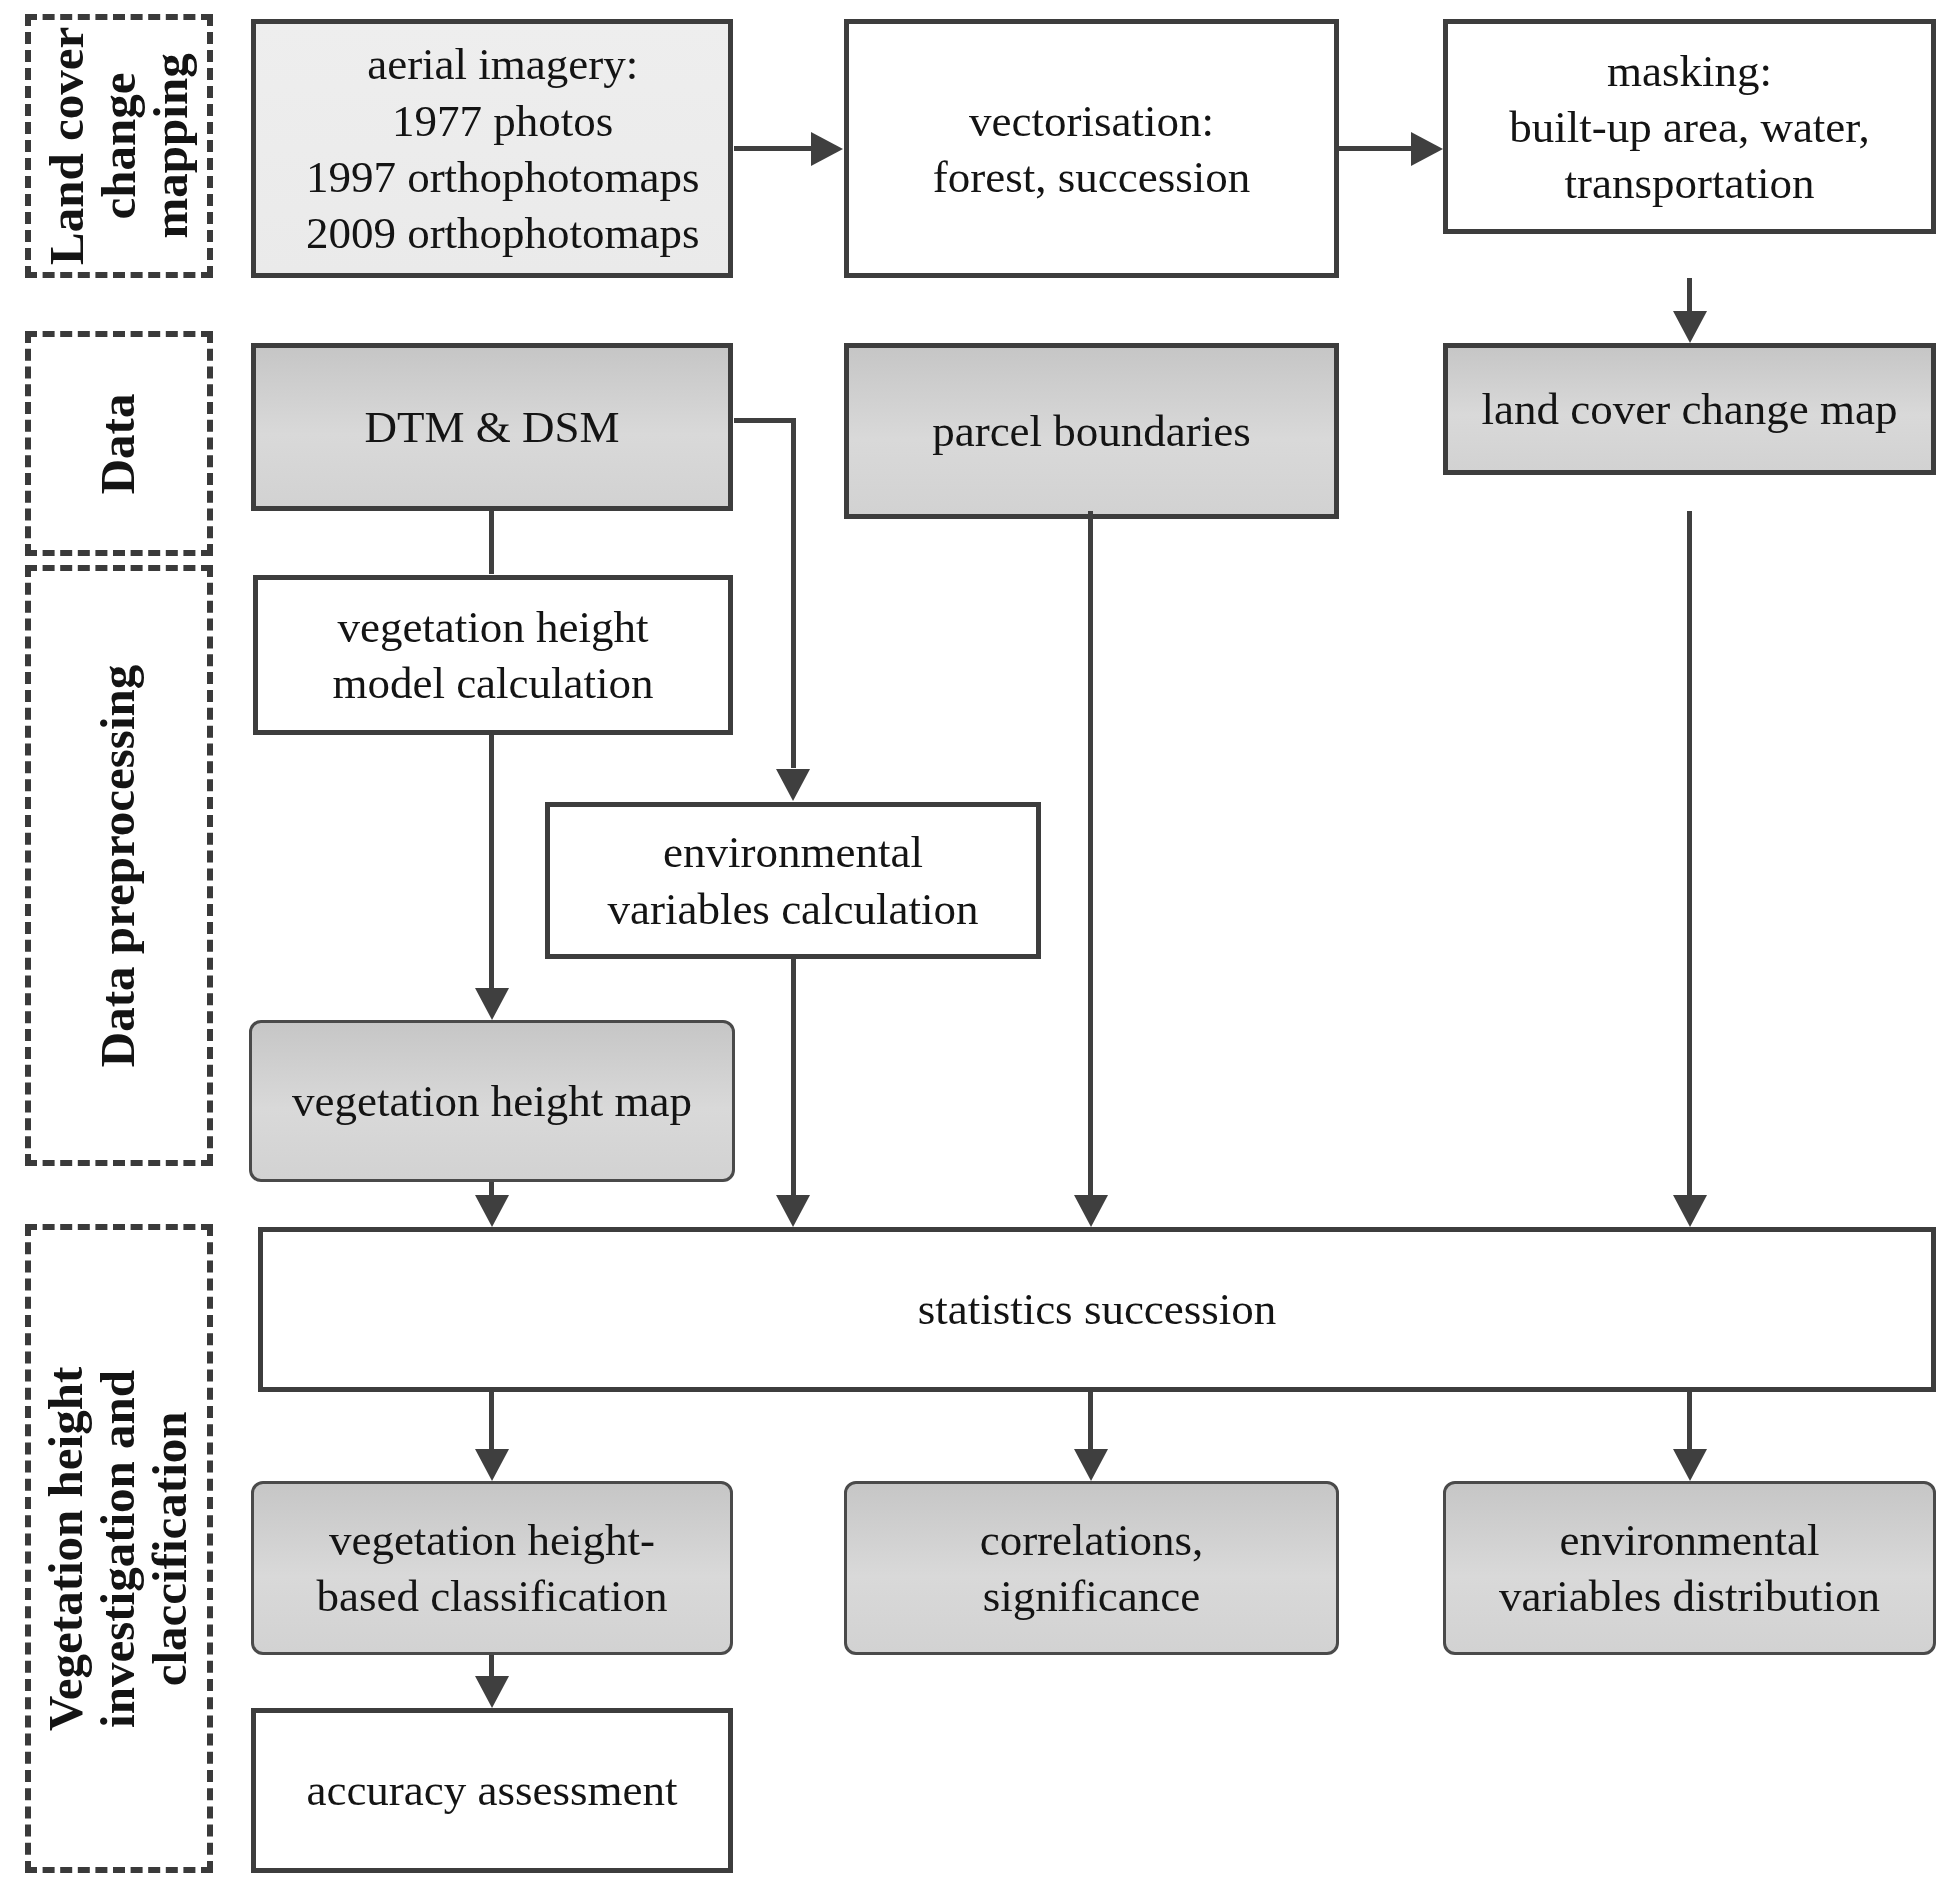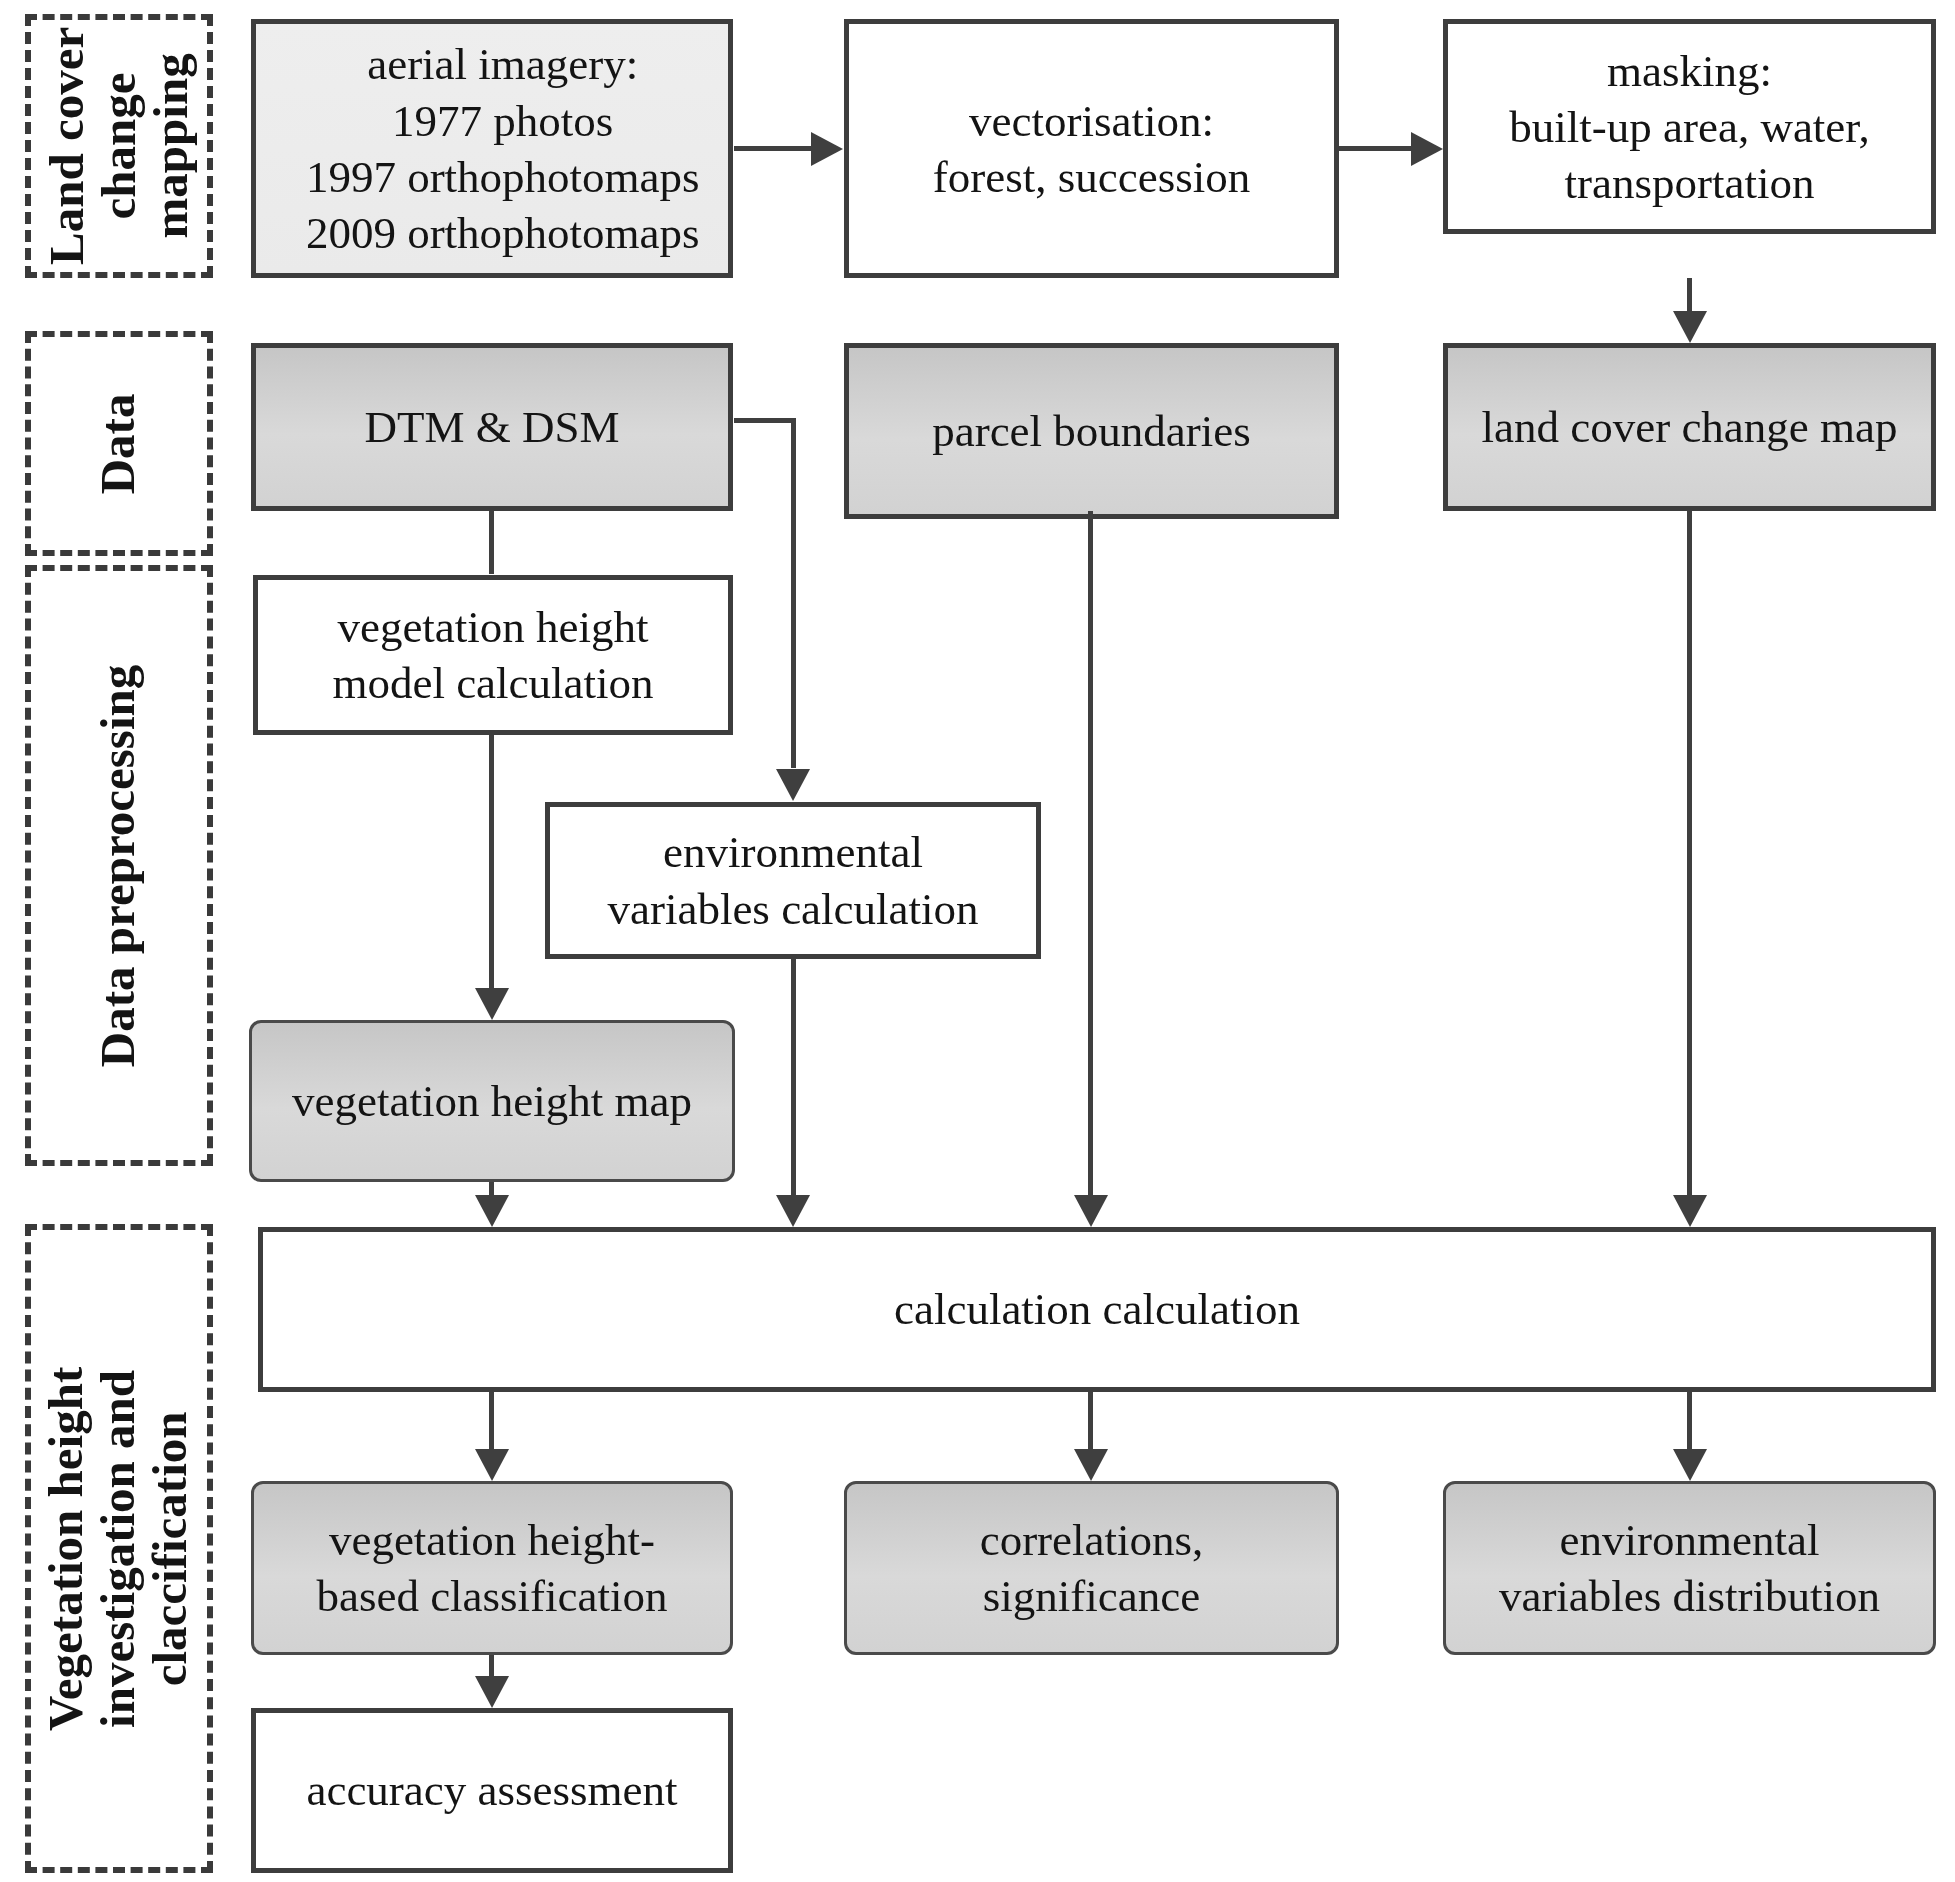--- a/index.html
+++ b/index.html
@@ -113,40 +113,40 @@
   </div>
 
   <div class="node fill-gray" style="left:251px; top:343px; width:482px; height:168px;">
     <span>DTM &amp; DSM</span>
   </div>
 
   <div class="node fill-gray" style="left:844px; top:343px; width:495px; height:176px;">
     <span>parcel boundaries</span>
   </div>
 
-  <div class="node fill-gray" style="left:1443px; top:343px; width:493px; height:168px;">
+  <div class="node fill-gray" style="left:1443px; top:343px; width:493px; height:132px;">
     <span>land cover change map</span>
   </div>
 
   <div class="node fill-white" style="left:253px; top:575px; width:480px; height:160px;">
     <span>vegetation height</span>
     <span>model calculation</span>
   </div>
 
   <div class="node fill-white" style="left:545px; top:802px; width:496px; height:157px;">
     <span>environmental</span>
     <span>variables calculation</span>
   </div>
 
   <div class="node fill-gray rounded" style="left:249px; top:1020px; width:486px; height:162px;">
     <span>vegetation height map</span>
   </div>
 
   <div class="node fill-white" style="left:258px; top:1227px; width:1678px; height:165px;">
-    <span>calculation calculation</span>
+    <span>statistics succession</span>
   </div>
 
   <div class="node fill-gray rounded" style="left:251px; top:1481px; width:482px; height:174px;">
     <span>vegetation height-</span>
     <span>based classification</span>
   </div>
 
   <div class="node fill-gray rounded" style="left:844px; top:1481px; width:495px; height:174px;">
     <span>correlations,</span>
     <span>significance</span>

